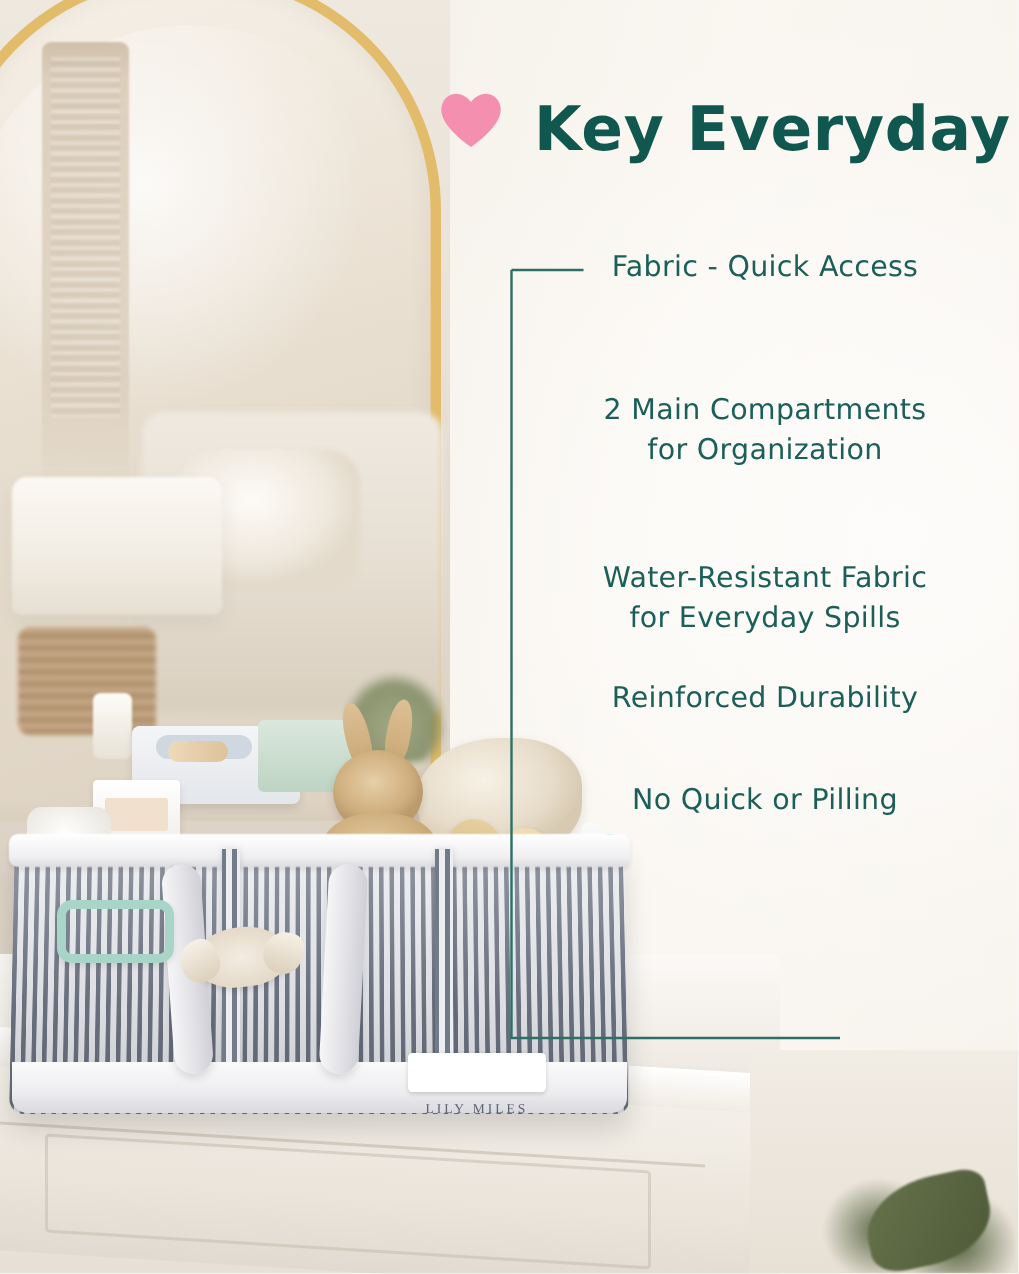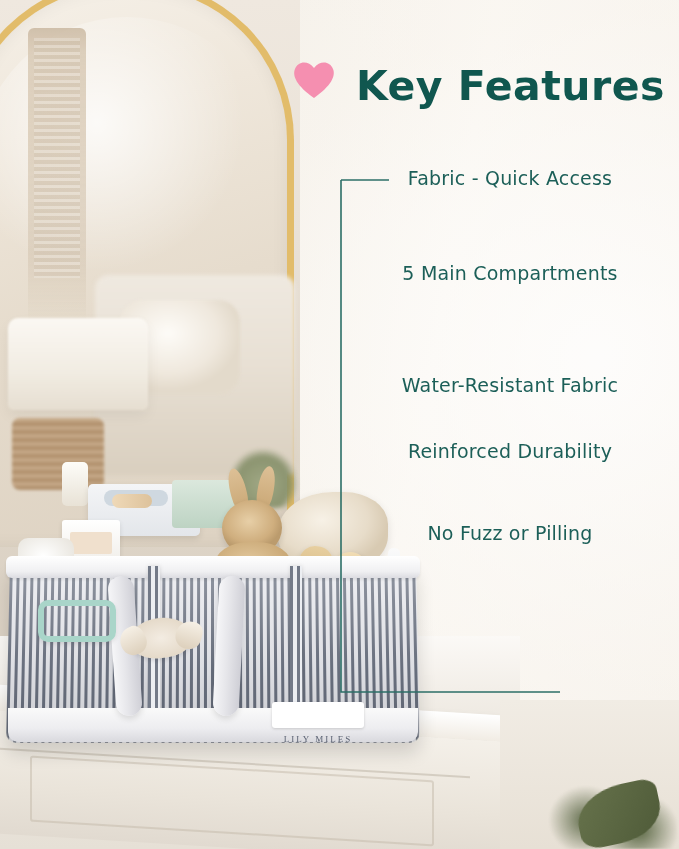--- a/index.html
+++ b/index.html
@@ -467,40 +467,42 @@
   <div class="caddy-label">
     <span class="caddy-label-text">LILY   MILES</span>
   </div>
 
   <div class="heart-deco">
     <svg viewBox="0 0 46 42" width="46" height="42" aria-hidden="true">
       <path d="M23 40 C 6 28, 1 18, 4 11 C 7 3, 17 2, 23 10 C 29 2, 39 3, 42 11 C 45 18, 40 28, 23 40 Z" fill="#F58FB0"></path>
     </svg>
   </div>
 
-  <div class="title">Key Features</div>
+  <div class="title">Key Everyday</div>
 
   <svg class="connector" viewBox="0 0 679 849">
     <g fill="none" stroke="#2C6F67" stroke-width="1.6">
       <path d="M341 180 L389 180"></path>
       <path d="M341 180 L341 692 L560 692"></path>
     </g>
   </svg>
 
   <div class="features">
     <div class="feature" style="top:5px;">
       <span class="l2">Fabric - Quick Access</span>
     </div>
     <div class="feature" style="top:100px;">
-      <span>5 Main Compartments</span>
+      <span>2 Main Compartments</span>
+      <span class="l2">for Organization</span>
     </div>
     <div class="feature" style="top:212px;">
       <span>Water-Resistant Fabric</span>
+      <span class="l2">for Everyday Spills</span>
     </div>
-    <div class="feature" style="top:278px;">
+    <div class="feature" style="top:292px;">
       <span>Reinforced Durability</span>
     </div>
     <div class="feature" style="top:360px;">
-      <span>No Fuzz or Pilling</span>
+      <span>No Quick or Pilling</span>
     </div>
   </div>
 
 </div>
 
 </body></html>

